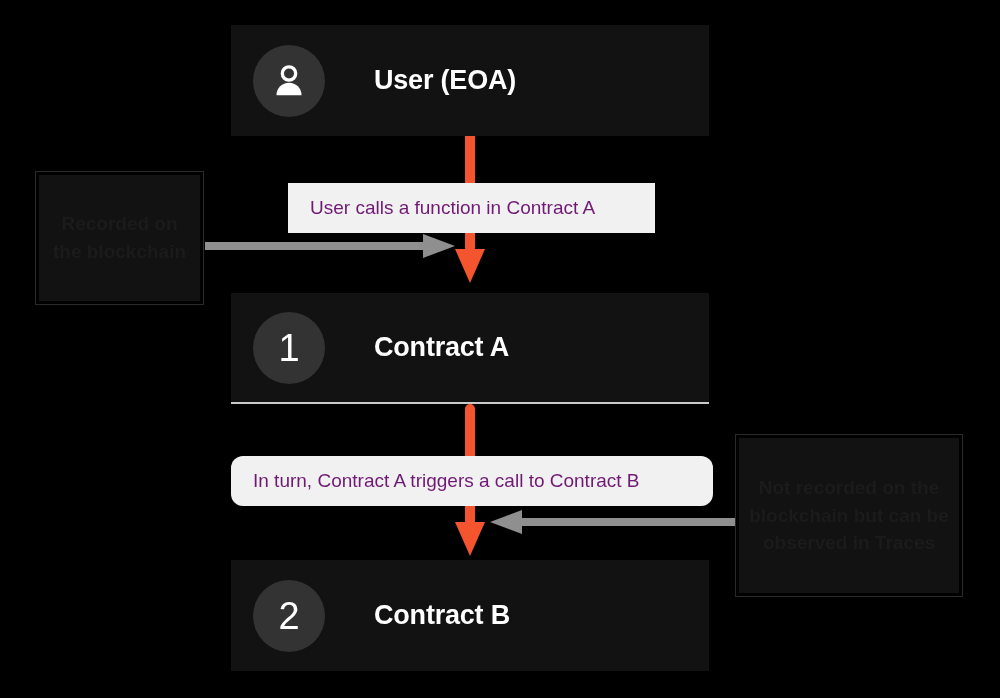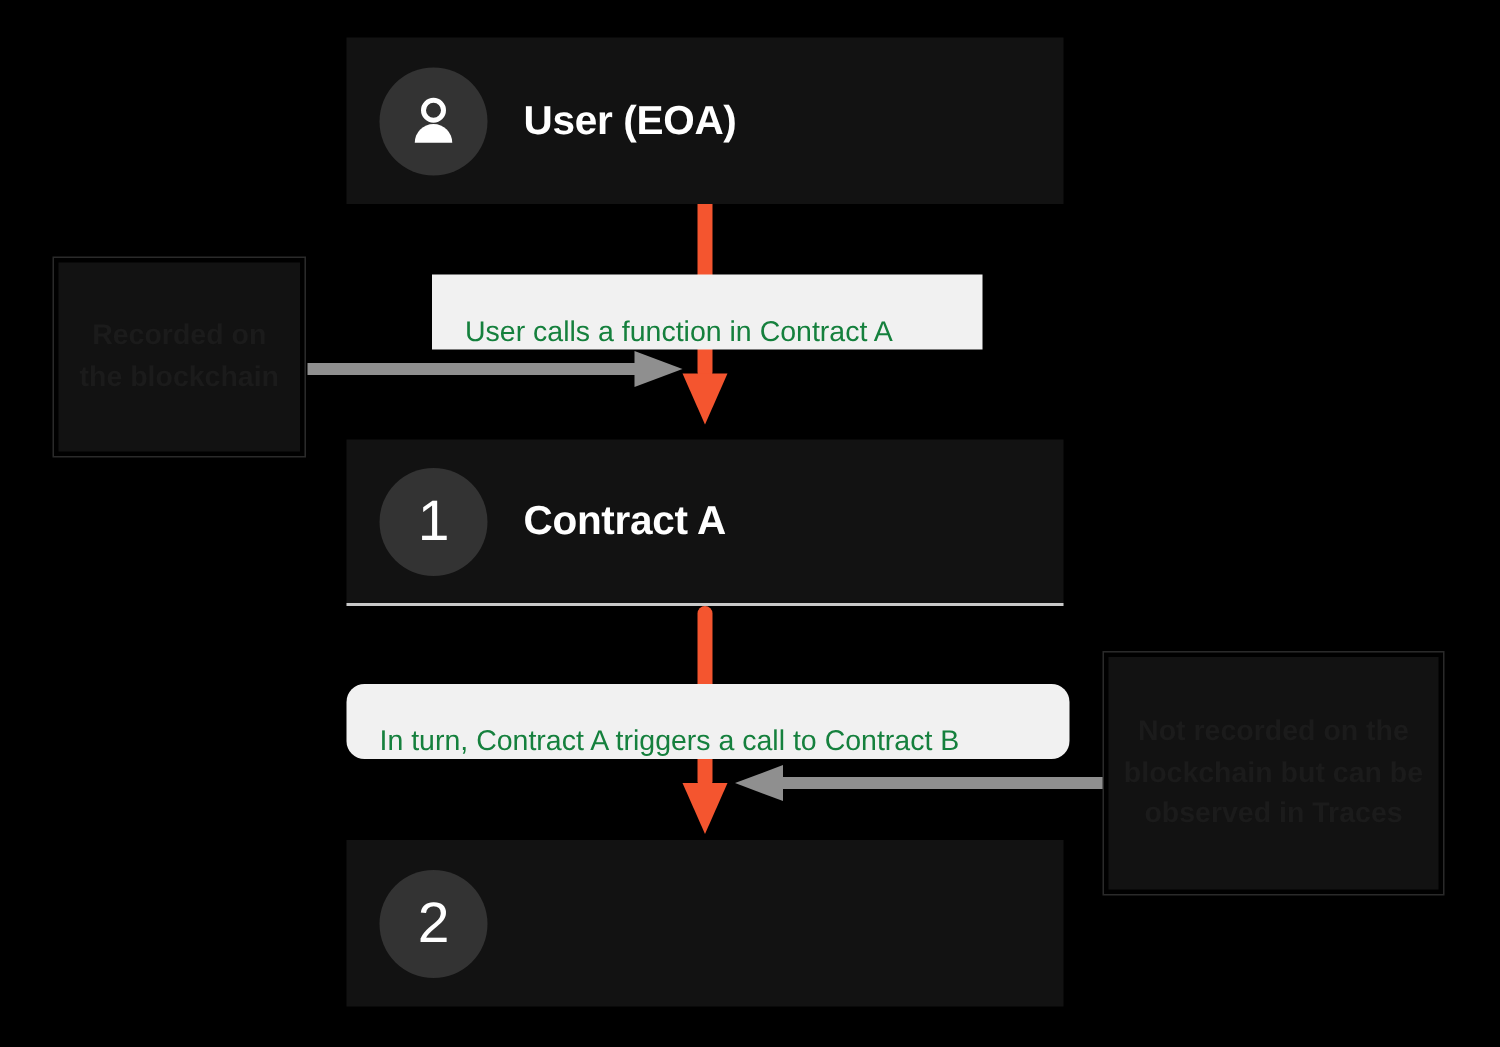--- a/index.html
+++ b/index.html
@@ -19,20 +19,21 @@
     background: #000000;
   }
 
   
   .node {
     position: absolute;
     background: #121212;
     display: flex;
     align-items: center;
     padding-left: 22px;
+    gap: 25px;
   }
   .node-underline {
     border-bottom: 2px solid #c9c9c9;
   }
 
   .node-badge {
     width: 72px;
     height: 72px;
     border-radius: 50%;
     background: #333333;
@@ -55,23 +56,23 @@
     white-space: nowrap;
   }
 
   .user-glyph { width: 40px; height: 40px; display:block; }
 
   
   .caption {
     position: absolute;
     background: #f1f1f1;
     display: flex;
-    align-items: flex-end;
+    align-items: center;
     padding: 0 22px;
-    color: #15803d;
+    color: #701a75;
     font-size: 19px;
     white-space: nowrap;
   }
 
   
   .annotation {
     position: absolute;
     background: #121212;
     border: 3px solid #000000;
     outline: 1px solid #2a2a2a;
@@ -124,20 +125,21 @@
     <div class="node-label">User (EOA)</div>
   </div>
 
   <div class="node node-underline" style="left:231px; top:293px; width:478px; height:111px;">
     <div class="node-badge">1</div>
     <div class="node-label">Contract A</div>
   </div>
 
   <div class="node" style="left:231px; top:560px; width:478px; height:111px;">
     <div class="node-badge">2</div>
+    <div class="node-label">Contract B</div>
   </div>
 
   <div class="caption" style="left:288px; top:183px; width:367px; height:50px;">
     <span>User calls a function in Contract A</span>
   </div>
 
   <div class="caption" style="left:231px; top:456px; width:482px; height:50px;border-radius:12px;">
     <span>In turn, Contract A triggers a call to Contract B</span>
   </div>
 

